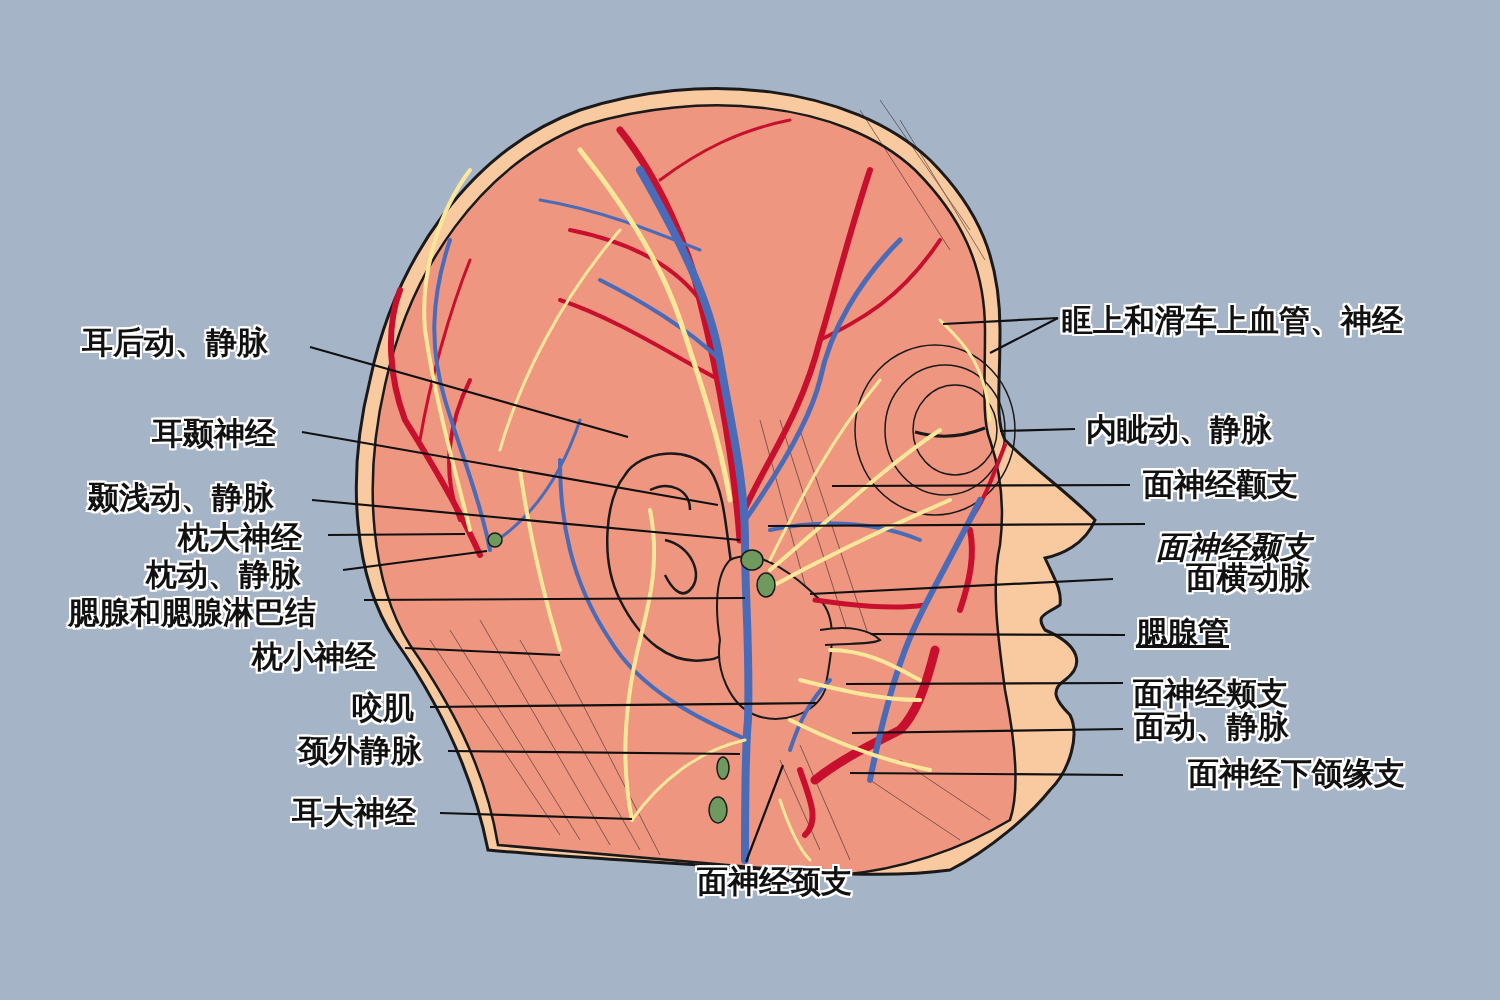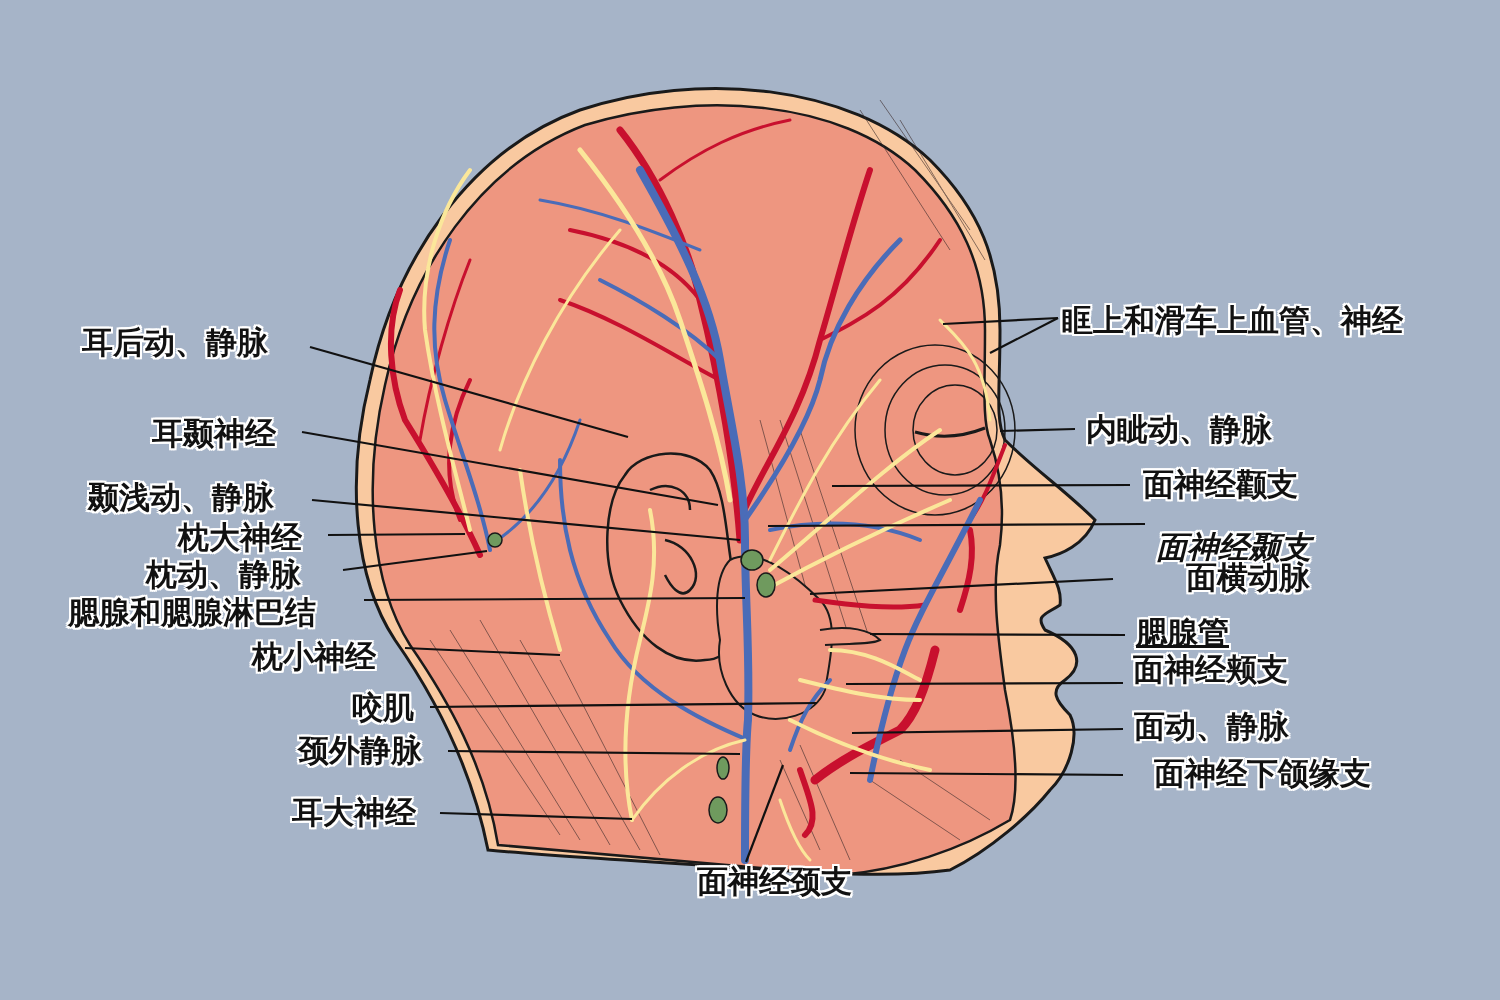--- a/index.html
+++ b/index.html
@@ -145,19 +145,19 @@
     <div class="lbl" style="left:352px;top:692px;">咬肌</div>
     <div class="lbl" style="left:298px;top:735px;">颈外静脉</div>
     <div class="lbl" style="left:292px;top:797px;">耳大神经</div>
 
     <div class="lbl" style="left:1062px;top:305px;">眶上和滑车上血管、神经</div>
     <div class="lbl" style="left:1086px;top:414px;">内眦动、静脉</div>
     <div class="lbl" style="left:1143px;top:469px;">面神经颧支</div>
     <div class="lbl" style="left:1156px;top:532px;font-style:italic;">面神经颞支</div>
     <div class="lbl" style="left:1186px;top:562px;">面横动脉</div>
     <div class="lbl" style="left:1136px;top:617px;text-decoration:underline;">腮腺管</div>
-    <div class="lbl" style="left:1133px;top:654px;">面神经颊支</div>
+    <div class="lbl" style="left:1133px;top:678px;">面神经颊支</div>
     <div class="lbl" style="left:1134px;top:711px;text-align:right;">面动、静脉</div>
-    <div class="lbl" style="left:1139px;top:758px;padding-left:15px;">面神经下颌缘支</div>
+    <div class="lbl" style="left:1173px;top:758px;padding-left:15px;">面神经下颌缘支</div>
 
     <div class="lbl" style="left:652px;top:866px;padding-left:45px;">面神经颈支</div>
   </div>
 </div>
 
 </body></html>

